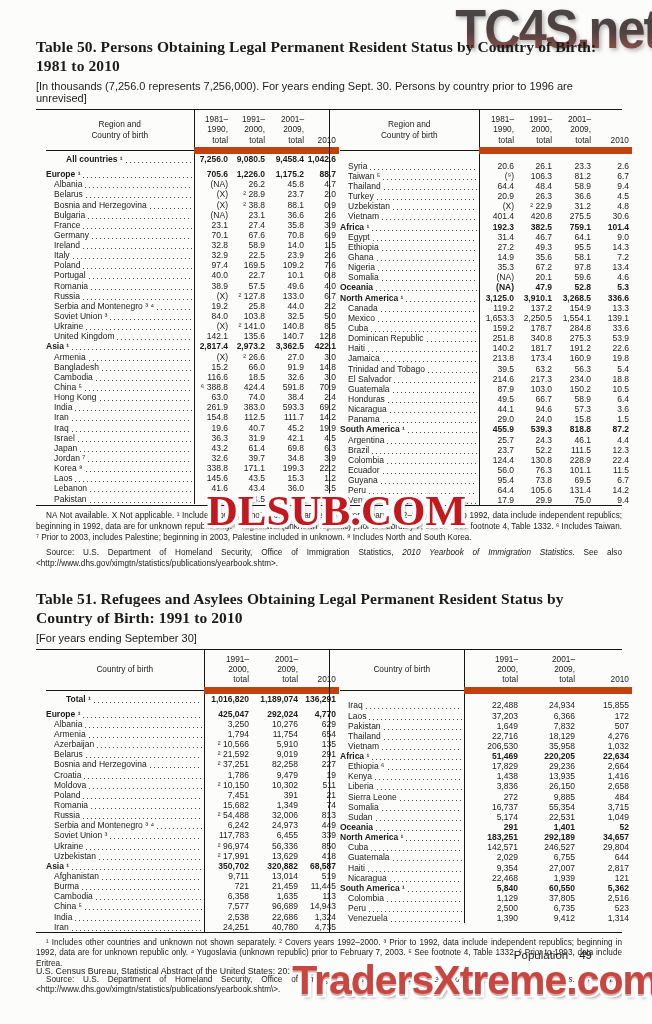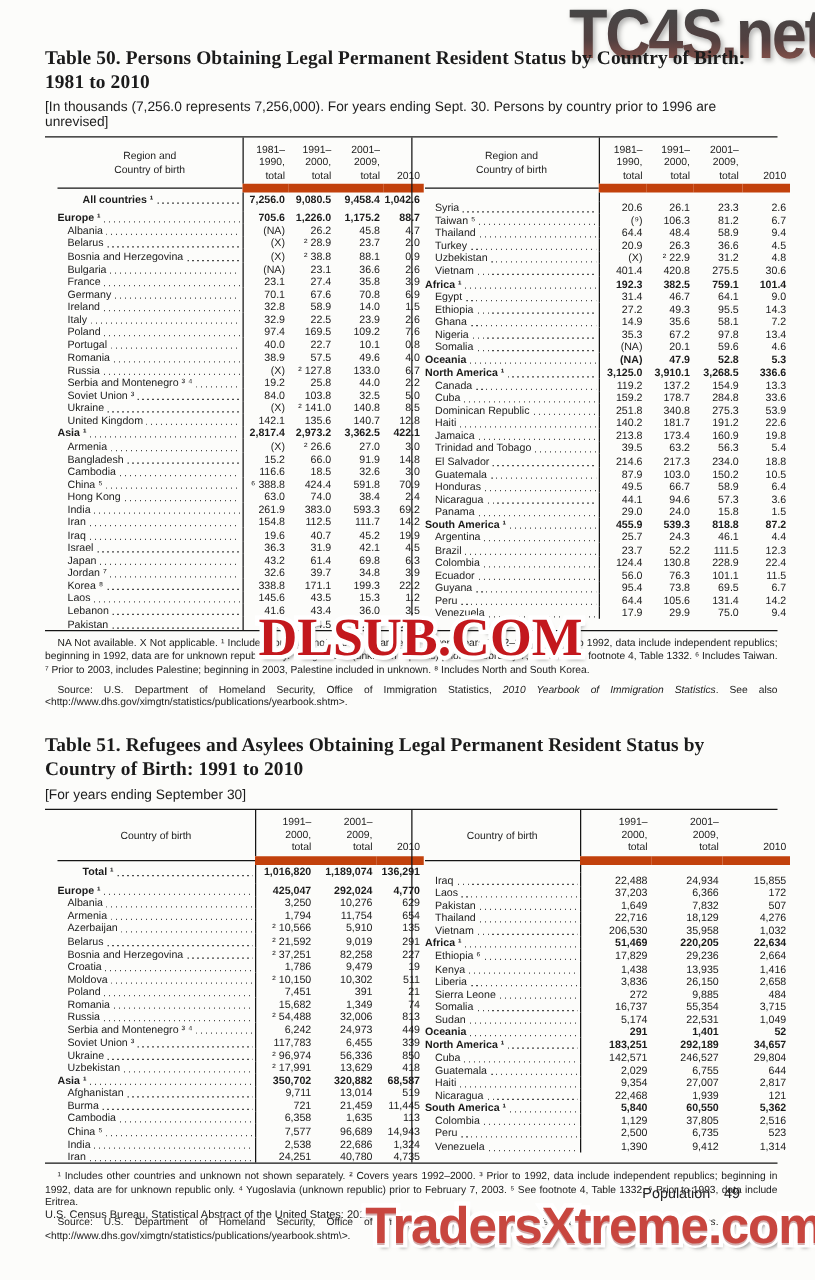--- a/index.html
+++ b/index.html
@@ -723,20 +723,32 @@
                   </div>
                 </td>
                 <td class="num">119.2</td>
                 <td class="num">137.2</td>
                 <td class="num">154.9</td>
                 <td class="num">13.3</td>
               </tr>
               <tr>
                 <td class="lbl ind">
                   <div class="lblrow">
+                    <span class="nm">Mexico</span>
+                    <span class="leader"></span>
+                  </div>
+                </td>
+                <td class="num">1,653.3</td>
+                <td class="num">2,250.5</td>
+                <td class="num">1,554.1</td>
+                <td class="num">139.1</td>
+              </tr>
+              <tr>
+                <td class="lbl ind">
+                  <div class="lblrow">
                     <span class="nm">Cuba</span>
                     <span class="leader"></span>
                   </div>
                 </td>
                 <td class="num">159.2</td>
                 <td class="num">178.7</td>
                 <td class="num">284.8</td>
                 <td class="num">33.6</td>
               </tr>
               <tr>

